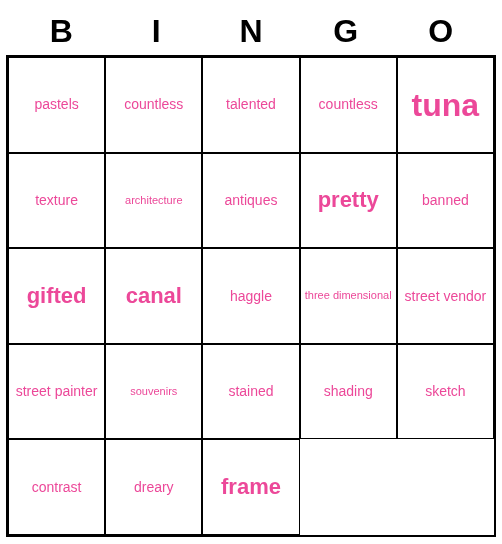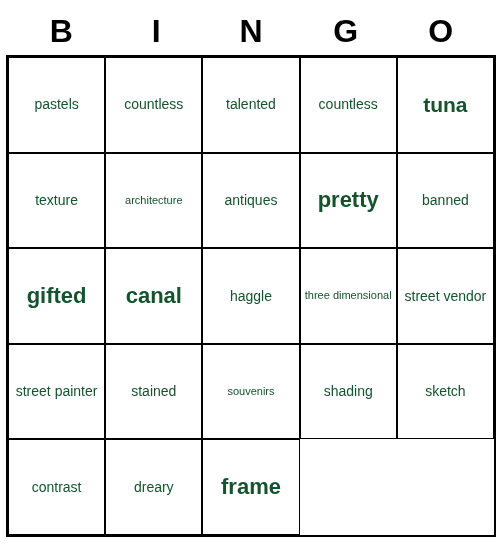--- a/index.html
+++ b/index.html
@@ -40,29 +40,29 @@
       grid-template-rows: repeat(5, 1fr);
     }
     .bingo-cell {
       border: 1px solid #000;
       display: flex;
       justify-content: center;
       align-items: center;
       text-align: center;
       padding: 4px;
       font-size: 14px;
-      color: #14532d;
+      color: #ec4899;
       line-height: 1.2;
     }
     .bingo-cell.large {
       font-size: 22px;
       font-weight: bold;
     }
     .bingo-cell.xlarge {
-      font-size: 21px;
+      font-size: 32px;
       font-weight: bold;
     }
     .bingo-cell.free {
       font-size: 22px;
       font-weight: bold;
     }
     .bingo-cell.small {
       font-size: 11px;
     }
   </style>
@@ -87,21 +87,21 @@
       <div class="bingo-cell small">architecture</div>
       <div class="bingo-cell">antiques</div>
       <div class="bingo-cell large">pretty</div>
       <div class="bingo-cell">banned</div>
       <div class="bingo-cell large">gifted</div>
       <div class="bingo-cell large">canal</div>
       <div class="bingo-cell">haggle</div>
       <div class="bingo-cell small">three dimensional</div>
       <div class="bingo-cell">street vendor</div>
       <div class="bingo-cell">street painter</div>
+      <div class="bingo-cell small">souvenirs</div>
       <div class="bingo-cell">stained</div>
-      <div class="bingo-cell small">souvenirs</div>
       <div class="bingo-cell">shading</div>
       <div class="bingo-cell">sketch</div>
       <div class="bingo-cell">contrast</div>
       <div class="bingo-cell">dreary</div>
       <div class="bingo-cell large">frame</div>
     </div>
 </div>
 
 </body></html>

